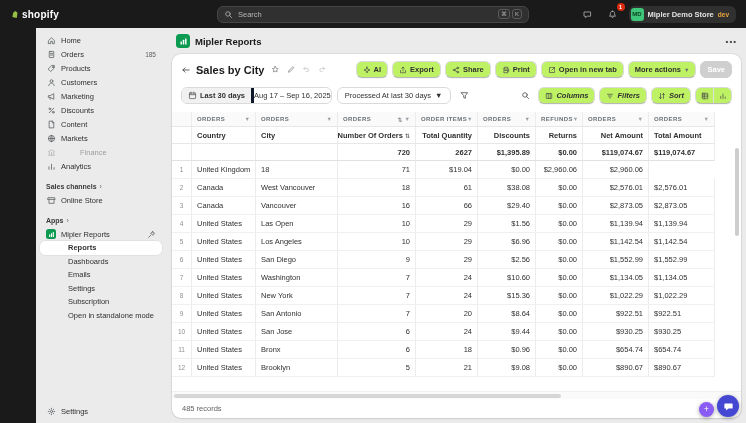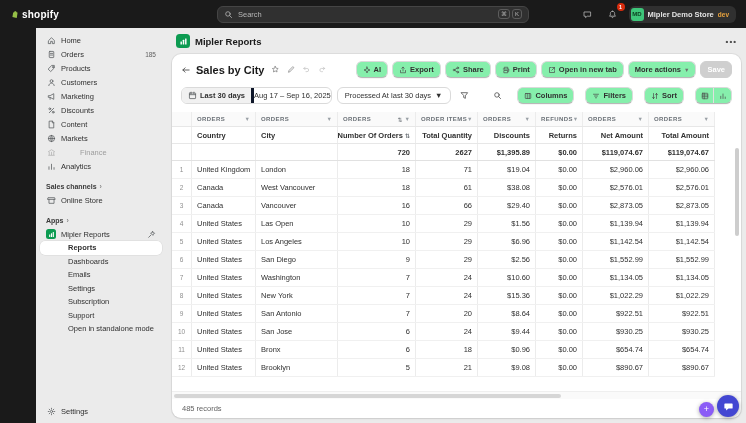--- a/index.html
+++ b/index.html
@@ -65,56 +65,56 @@
   .card { flex:1; background:#fff; border-radius:9px; box-shadow:0 0 0 1px rgba(0,0,0,.06),0 1px 2px rgba(0,0,0,.08);
     display:flex; flex-direction:column; min-height:0; overflow:hidden; position:relative; }
   .report-header { flex:0 0 27px; display:flex; align-items:center; gap:5px; padding:4px 9px 0 9px; }
   .back { display:flex; align-items:center; }
   .back svg { width:10px; height:10px; stroke:#4a4a4a; }
   .report-title { font-size:11px; font-weight:700; color:#1a1a1a; margin-right:1px; }
   .ricon { display:flex; align-items:center; padding:0 1px; }
   .ricon svg { width:8.5px; height:8.5px; stroke:#818181; }
   .ricon.disabled svg { stroke:#c4c4c4; }
   .rh-actions { margin-left:auto; display:flex; align-items:center; gap:4px; }
-  .btn { height:17px; display:inline-flex; align-items:center; gap:3px; padding:0 6px; background:#86efac;
+  .btn { height:17px; display:inline-flex; align-items:center; gap:3px; padding:0 6px; background:#bef264;
     border:1px solid #dadada; border-bottom-color:#b8b8b8; border-radius:6px; font-size:7.5px; font-weight:600;
     color:#303030; box-shadow:0 1px 0 rgba(0,0,0,.04); white-space:nowrap; }
   .btn svg.i { width:8px; height:8px; stroke:#4a4a4a; }
   .btn .bchev { font-size:5.5px; color:#6d6d6d; }
   .btn.save { background:#cfcfcf; border-color:#cfcfcf; color:#fff; box-shadow:none; }
 
   
   .filter-bar { flex:0 0 25px; display:flex; align-items:center; gap:5px; padding:4px 9px 0 9px; }
   .chip-group { display:flex; align-items:center; border:1px solid #dadada; border-radius:6px; height:17px;
     overflow:hidden; background:#fff; font-size:7.5px; color:#303030; white-space:nowrap; }
   .chip-dark { background:#f1f1f1; height:100%; display:flex; align-items:center; gap:3px; padding:0 6px;
     font-weight:600; border-right:3px solid #0f172a; }
   .chip-rest { padding:0 0; }
   .chip-group.pad { padding:0 7px; gap:4px; }
   .icon-btn { width:17px; height:17px; display:flex; align-items:center; justify-content:center; border-radius:5px; }
   .icon-btn svg.i { width:9px; height:9px; stroke:#4a4a4a; }
-  .fb-right { margin-left:auto; display:flex; align-items:center; gap:11px; }
+  .fb-right { margin-left:auto; display:flex; align-items:center; gap:4px;font-style:italic; }
   .seg { padding:0; gap:0; }
   .seg-item { display:flex; align-items:center; justify-content:center; width:17px; height:100%; }
   .seg-divider { width:1px; height:100%; background:#e0e0e0; }
 
   
   .table-area { flex:1; position:relative; margin-top:6px; overflow:hidden; }
   .trow { display:flex; width:max-content; }
   .trow .cell { border-right:1px solid #ececec; display:flex; align-items:center; padding:0 5px;
     font-size:7.5px; color:#303030; white-space:nowrap; overflow:hidden; }
   .trow > :nth-child(1) { width:20px; justify-content:center; color:#8f8f8f; font-size:6.5px; padding:0 2px; }
   .trow > :nth-child(2) { width:64px; }
   .trow > :nth-child(3) { width:82px; }
   .trow > :nth-child(4) { width:78px; justify-content:flex-end; }
   .trow > :nth-child(5) { width:62px; justify-content:flex-end; }
   .trow > :nth-child(6) { width:58px; justify-content:flex-end; }
   .trow > :nth-child(7) { width:47px; justify-content:flex-end; }
   .trow > :nth-child(8) { width:66px; justify-content:flex-end; }
-  .trow > :nth-child(9) { width:66px; justify-content:flex-end; }
+  .trow > :nth-child(9) { width:66px; }
   .trow.groups { height:15px; background:#fafafa; border-bottom:1px solid #e7e7e7; }
   .trow.groups > .cell { justify-content:space-between; }
   .groups .glabel { color:#6b7177; font-size:6px; font-weight:700; letter-spacing:.4px; }
   .gicons { display:flex; align-items:center; gap:2px; }
   .chev-s { color:#9aa0a6; font-size:5.5px; }
   .sort-ind { display:none; color:#6b7177; font-size:6px; }
   .sort-ind.show { display:inline; }
   .trow.cols { height:17px; border-bottom:1px solid #e7e7e7; }
   .cols .cell { font-weight:700; gap:2px; }
   .trow.totals { height:17px; border-bottom:1px solid #e1e1e1; }
@@ -322,23 +322,20 @@
         </div>
 
         <div class="nav-item sub">
           <span>Settings</span>
         </div>
 
         <div class="nav-item sub">
           <span>Subscription</span>
         </div>
 
-        <div class="nav-item sub">
-          <span>Support</span>
-        </div>
 
         <div class="nav-item sub">
           <span>Open in standalone mode</span>
         </div>
 
       <div class="sidebar-bottom">
         <div class="nav-item">
           <span class="ic">
               <svg class="i" viewBox="0 0 16 16">
                 <circle cx="8" cy="8" r="2"></circle>
@@ -626,21 +623,20 @@
 
               <div class="cell">$119,074.67</div>
 
               <div class="cell">$119,074.67</div>
 
           </div>
 
             <div class="trow drow">
               <div class="cell">1</div>
               <div class="cell">United Kingdom</div>
-              <div class="cell">London</div>
               <div class="cell">18</div>
               <div class="cell">71</div>
               <div class="cell">$19.04</div>
               <div class="cell">$0.00</div>
               <div class="cell">$2,960.06</div>
               <div class="cell">$2,960.06</div>
             </div>
 
             <div class="trow drow">
               <div class="cell">2</div>

